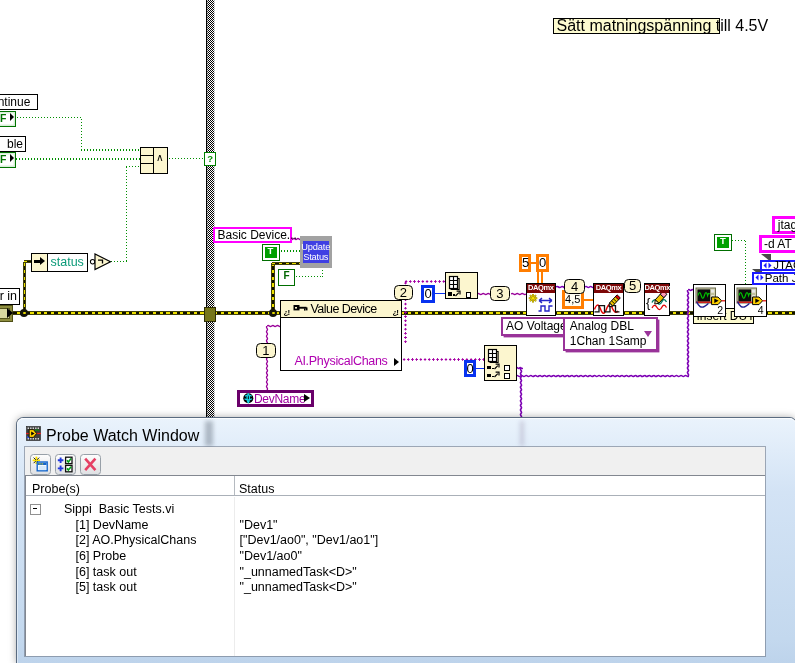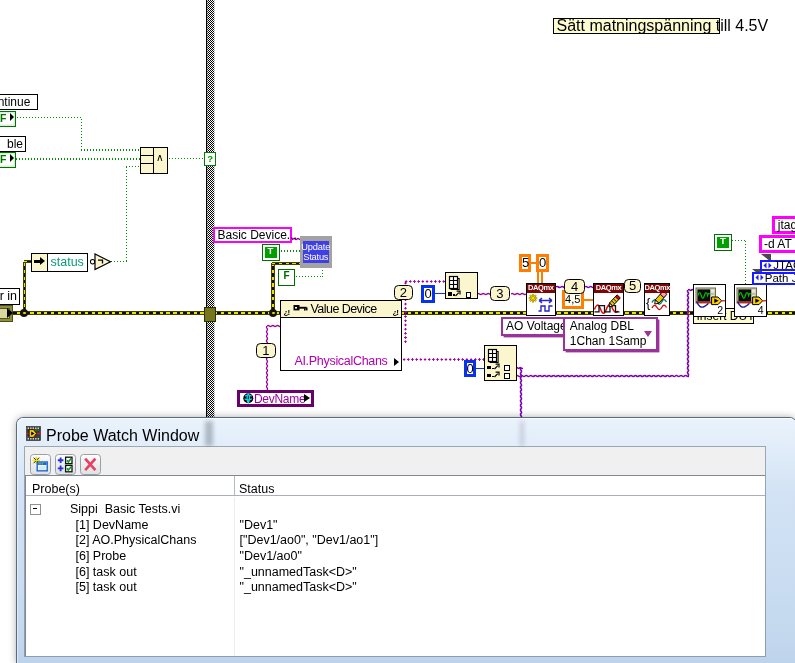--- a/index.html
+++ b/index.html
@@ -381,21 +381,21 @@
 <div class="ab" style="left:0;top:28.2px;width:771px;height:181px;background:#fff;border-top:1px solid #828790;border-left:1px solid #828790">
 <div class="ab" style="left:0;top:0;width:100%;height:19.2px;background:#fff;border-bottom:1.2px solid #aab0b8">
           <span class="ab" style="left:6px;top:5.5px;font-size:12.5px;color:#000">Probe(s)</span>
           <span class="ab" style="left:213px;top:5.5px;font-size:12.5px;color:#000">Status</span>
           <div class="ab" style="left:207.5px;top:0;width:1px;height:19.2px;background:#b5bac0"></div>
         </div>
 <div class="ab" style="left:207.5px;top:20.4px;width:1px;height:160px;background:#ececec"></div>
 <div class="ab" style="left:4px;top:27.5px;width:9px;height:9px;background:#fff;border:1px solid #919191">
           <div class="ab" style="left:1.5px;top:3.5px;width:4px;height:1px;background:#000"></div>
         </div>
-<span class="ab" style="left:44px;top:25.8px;font-size:12.5px;color:#000;white-space:pre">Sippi&nbsp;&nbsp;Basic Tests.vi</span>
+<span class="ab" style="left:38px;top:25.8px;font-size:12.5px;color:#000;white-space:pre">Sippi&nbsp;&nbsp;Basic Tests.vi</span>
 <span class="ab" style="left:49.5px;top:41.5px;font-size:12.5px;color:#000;white-space:pre">[1] DevName</span>
 <span class="ab" style="left:213.5px;top:41.5px;font-size:12.5px;color:#000;white-space:pre">"Dev1"</span>
 <span class="ab" style="left:49.5px;top:57.2px;font-size:12.5px;color:#000;white-space:pre">[2] AO.PhysicalChans</span>
 <span class="ab" style="left:213.5px;top:57.2px;font-size:12.5px;color:#000;white-space:pre">["Dev1/ao0", "Dev1/ao1"]</span>
 <span class="ab" style="left:49.5px;top:72.9px;font-size:12.5px;color:#000;white-space:pre">[6] Probe</span>
 <span class="ab" style="left:213.5px;top:72.9px;font-size:12.5px;color:#000;white-space:pre">"Dev1/ao0"</span>
 <span class="ab" style="left:49.5px;top:88.6px;font-size:12.5px;color:#000;white-space:pre">[6] task out</span>
 <span class="ab" style="left:213.5px;top:88.6px;font-size:12.5px;color:#000;white-space:pre">"_unnamedTask&lt;D&gt;"</span>
 <span class="ab" style="left:49.5px;top:104.3px;font-size:12.5px;color:#000;white-space:pre">[5] task out</span>
 <span class="ab" style="left:213.5px;top:104.3px;font-size:12.5px;color:#000;white-space:pre">"_unnamedTask&lt;D&gt;"</span>

